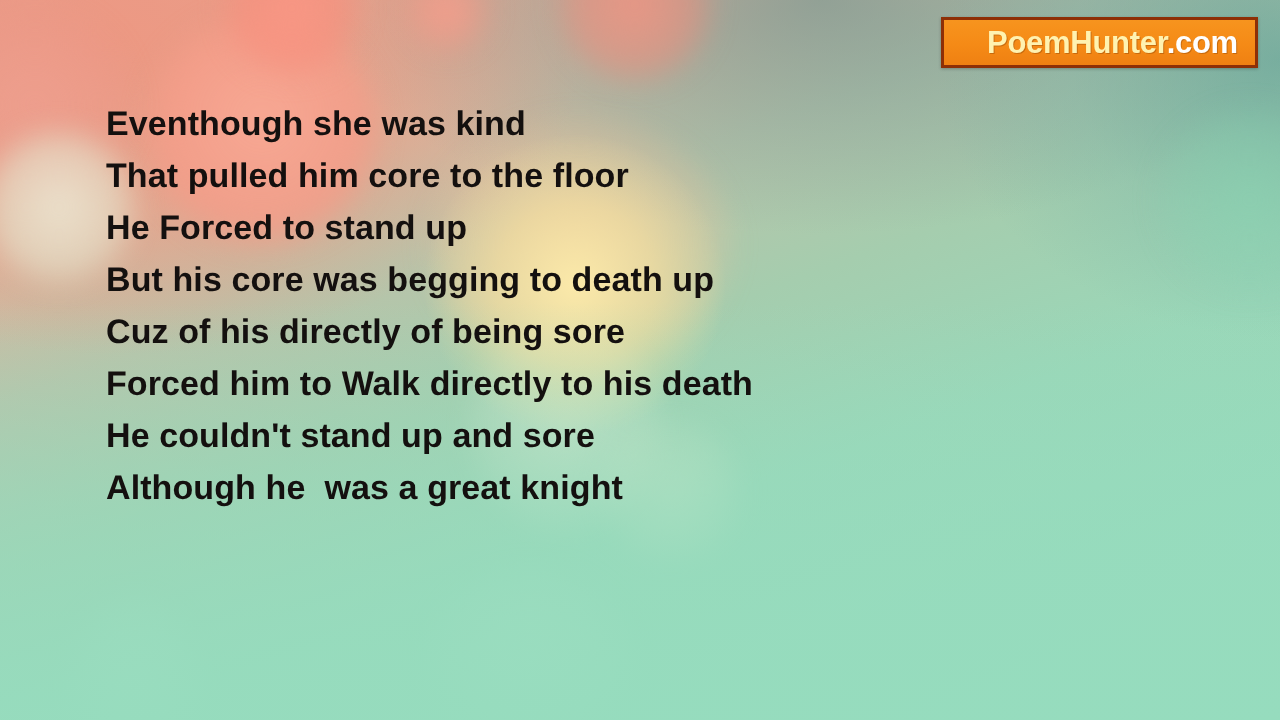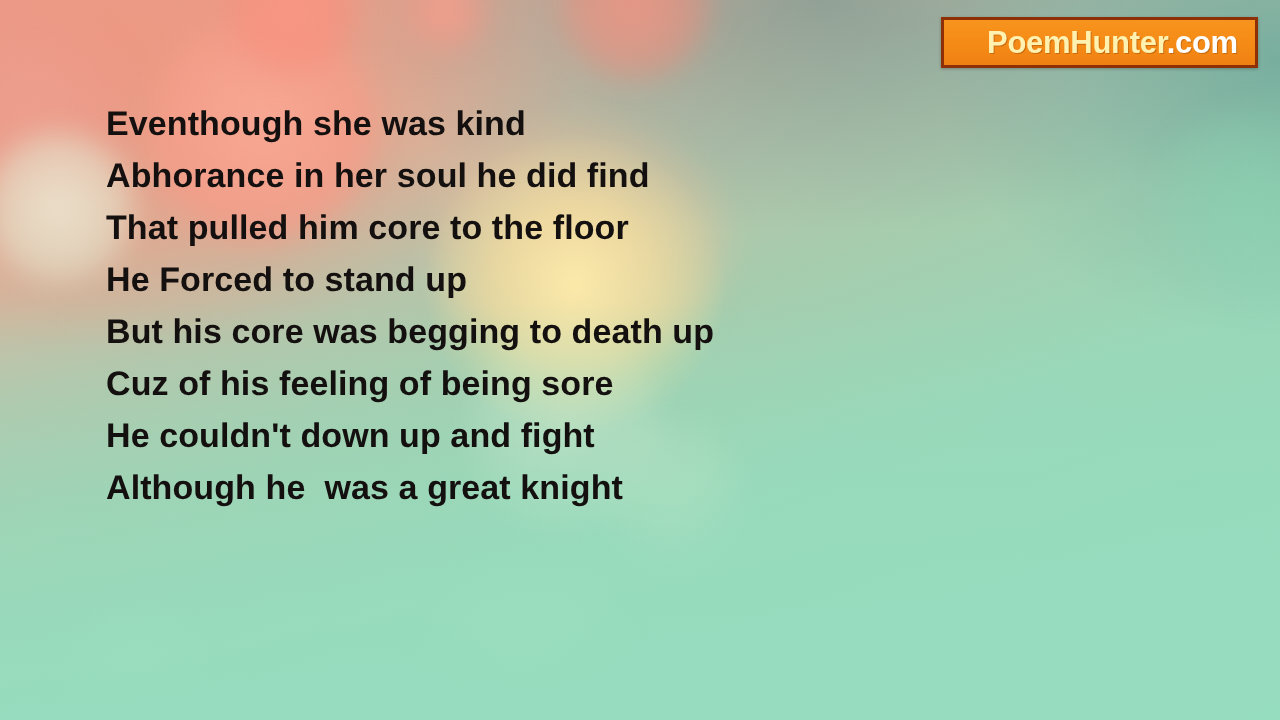--- a/index.html
+++ b/index.html
@@ -170,22 +170,22 @@
 
   <div class="bg-layer wash-glow"></div>
   <div class="bg-layer wash-mint"></div>
 
   <div class="logo-badge">
     <span class="logo-text"><span class="logo-poem">PoemHunter</span><span class="logo-hunter">.com</span></span>
   </div>
 
   <div class="poem">
     <div class="poem-line">Eventhough she was kind</div>
-    <div class="poem-line">Abhorance in her soul he did find</div>
     <div class="poem-line">That pulled him core to the floor</div>
     <div class="poem-line">He Forced to stand up</div>
     <div class="poem-line">But his core was begging to death up</div>
-    <div class="poem-line">Cuz of his feeling of being sore</div>
-    <div class="poem-line">He couldn't down up and fight</div>
+    <div class="poem-line">Cuz of his directly of being sore</div>
+    <div class="poem-line">Forced him to Walk directly to his death</div>
+    <div class="poem-line">He couldn't stand up and sore</div>
     <div class="poem-line">Although he  was a great knight</div>
   </div>
 
 </div>
 
 </body></html>

